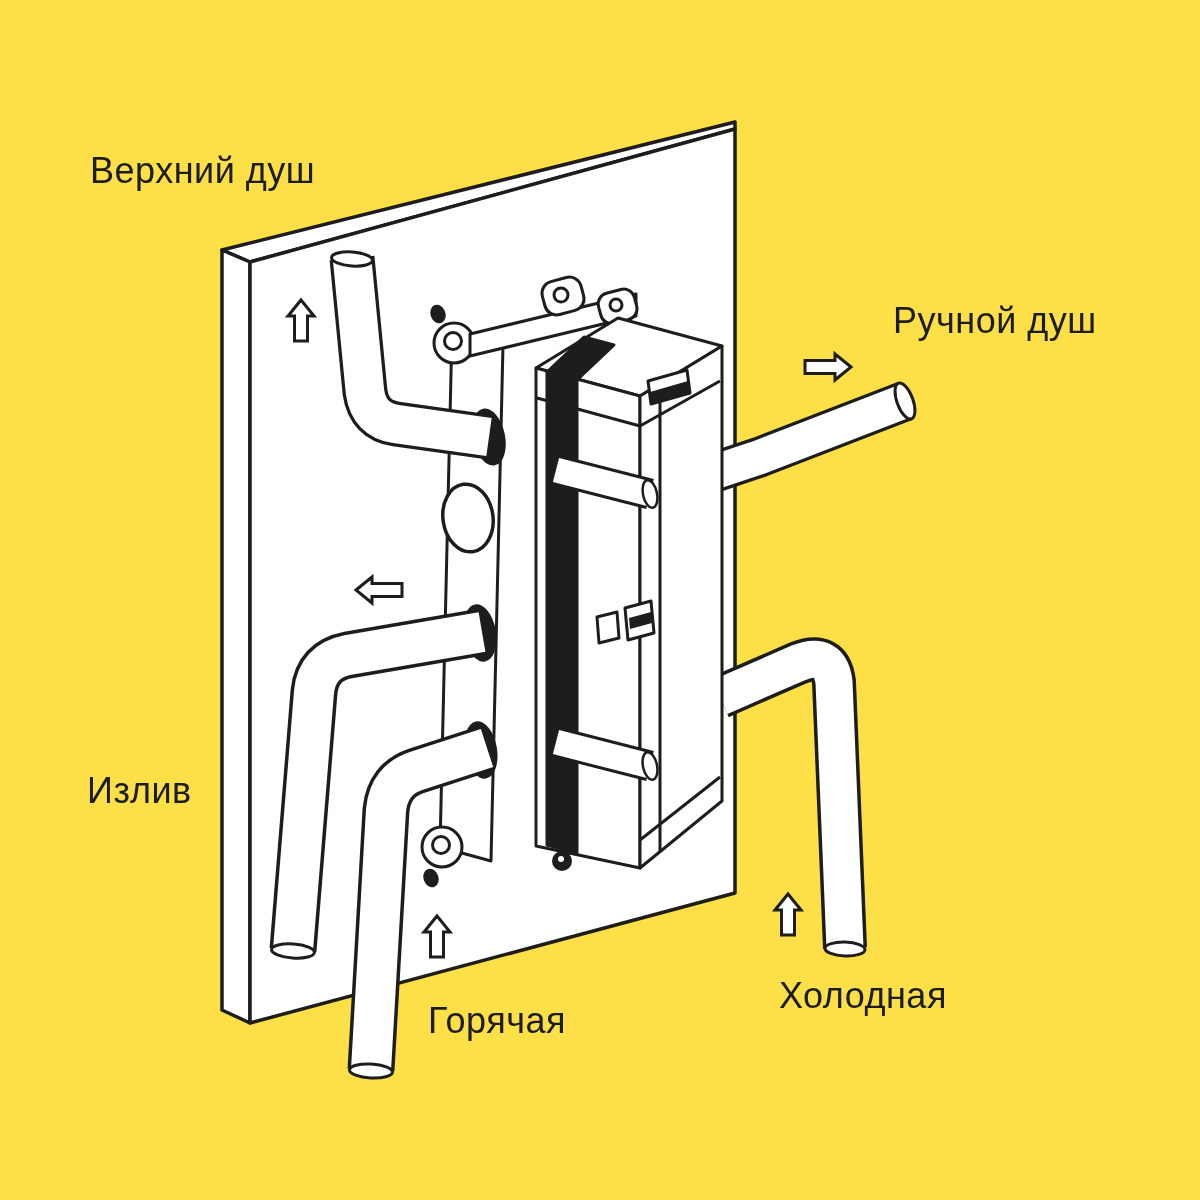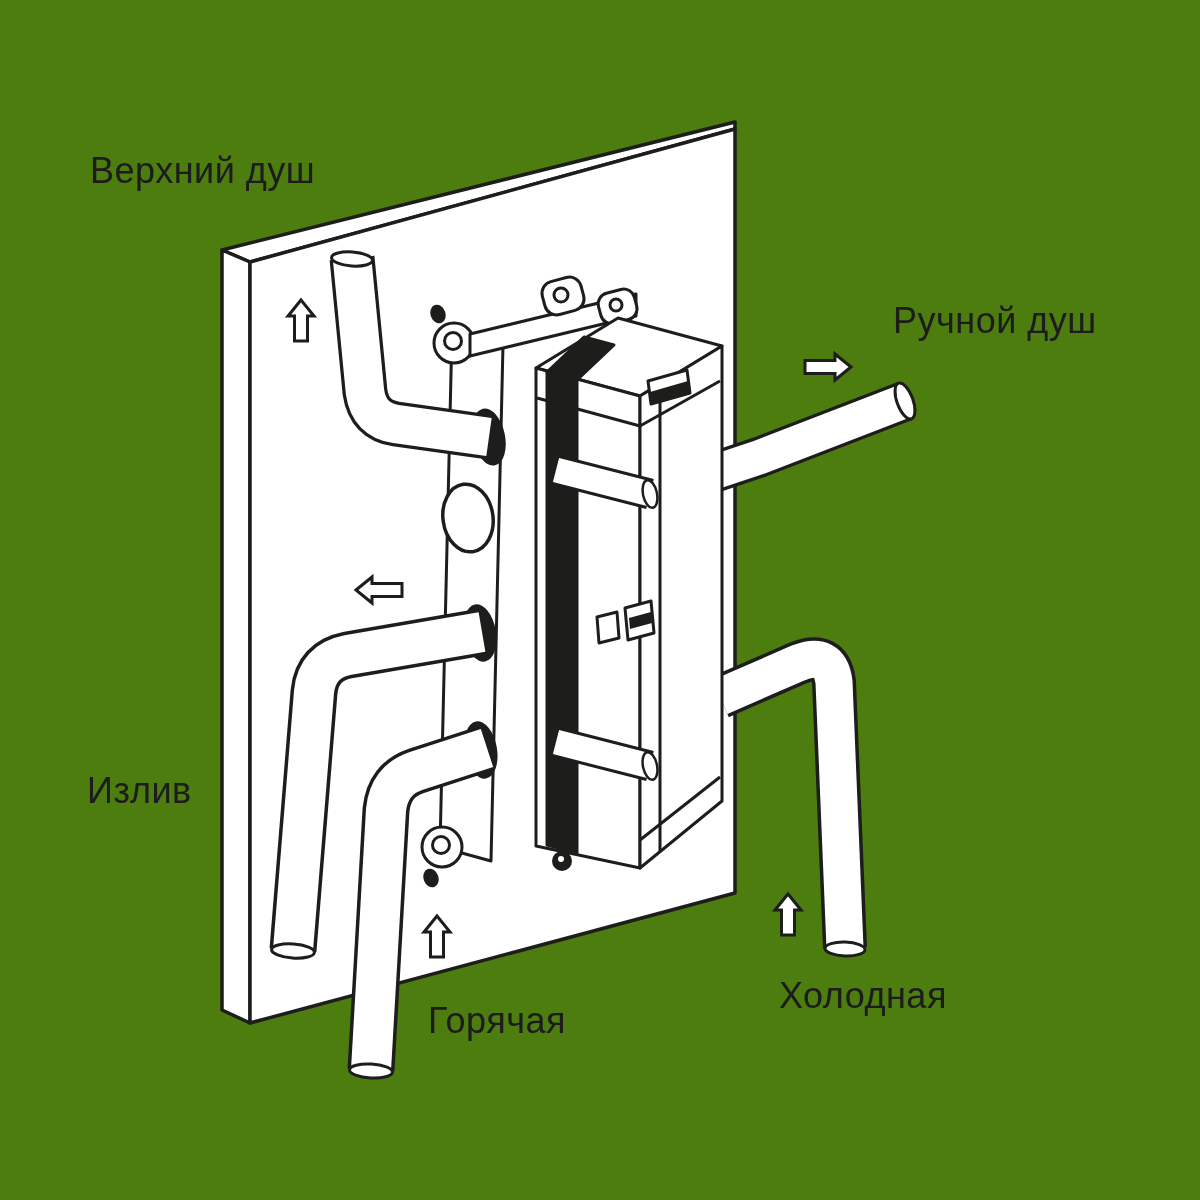--- a/index.html
+++ b/index.html
@@ -1,20 +1,20 @@
 <!DOCTYPE html>
 <html><head>
 <meta charset="utf-8">
 <style>
   html, body { margin: 0; padding: 0; background: #ffffff; }
   .stage {
     position: relative;
     width: 1200px;
     height: 1200px;
-    background: #4d7c0f;
+    background: #fde047;
     font-family: "Liberation Sans", sans-serif;
     overflow: hidden;
   }
   svg { position: absolute; left: 0; top: 0; display: block; }
   text.lbl {
     fill: #1c1c1c;
     font-size: 36px;
     font-family: "Liberation Sans", sans-serif;
     letter-spacing: 0.5px;
   }

